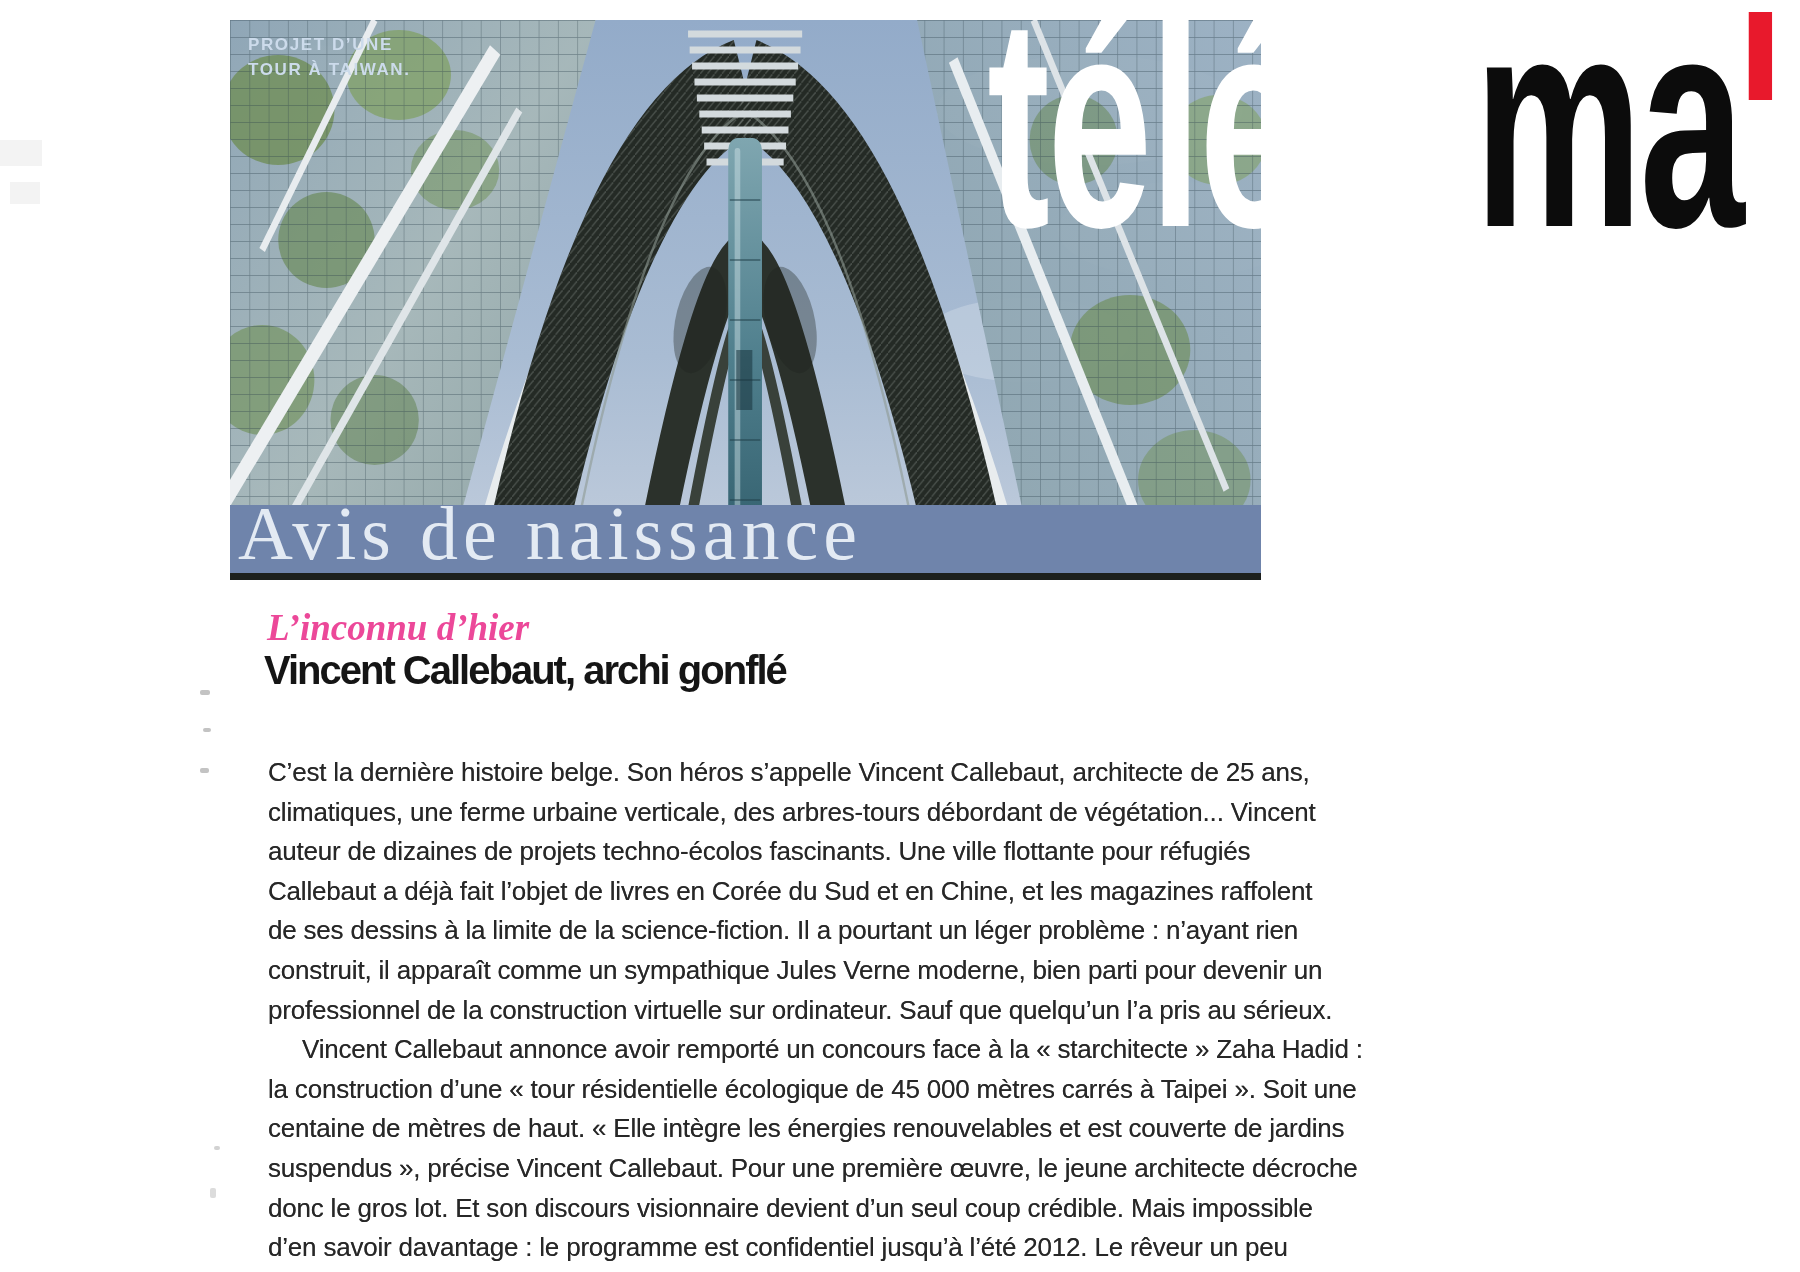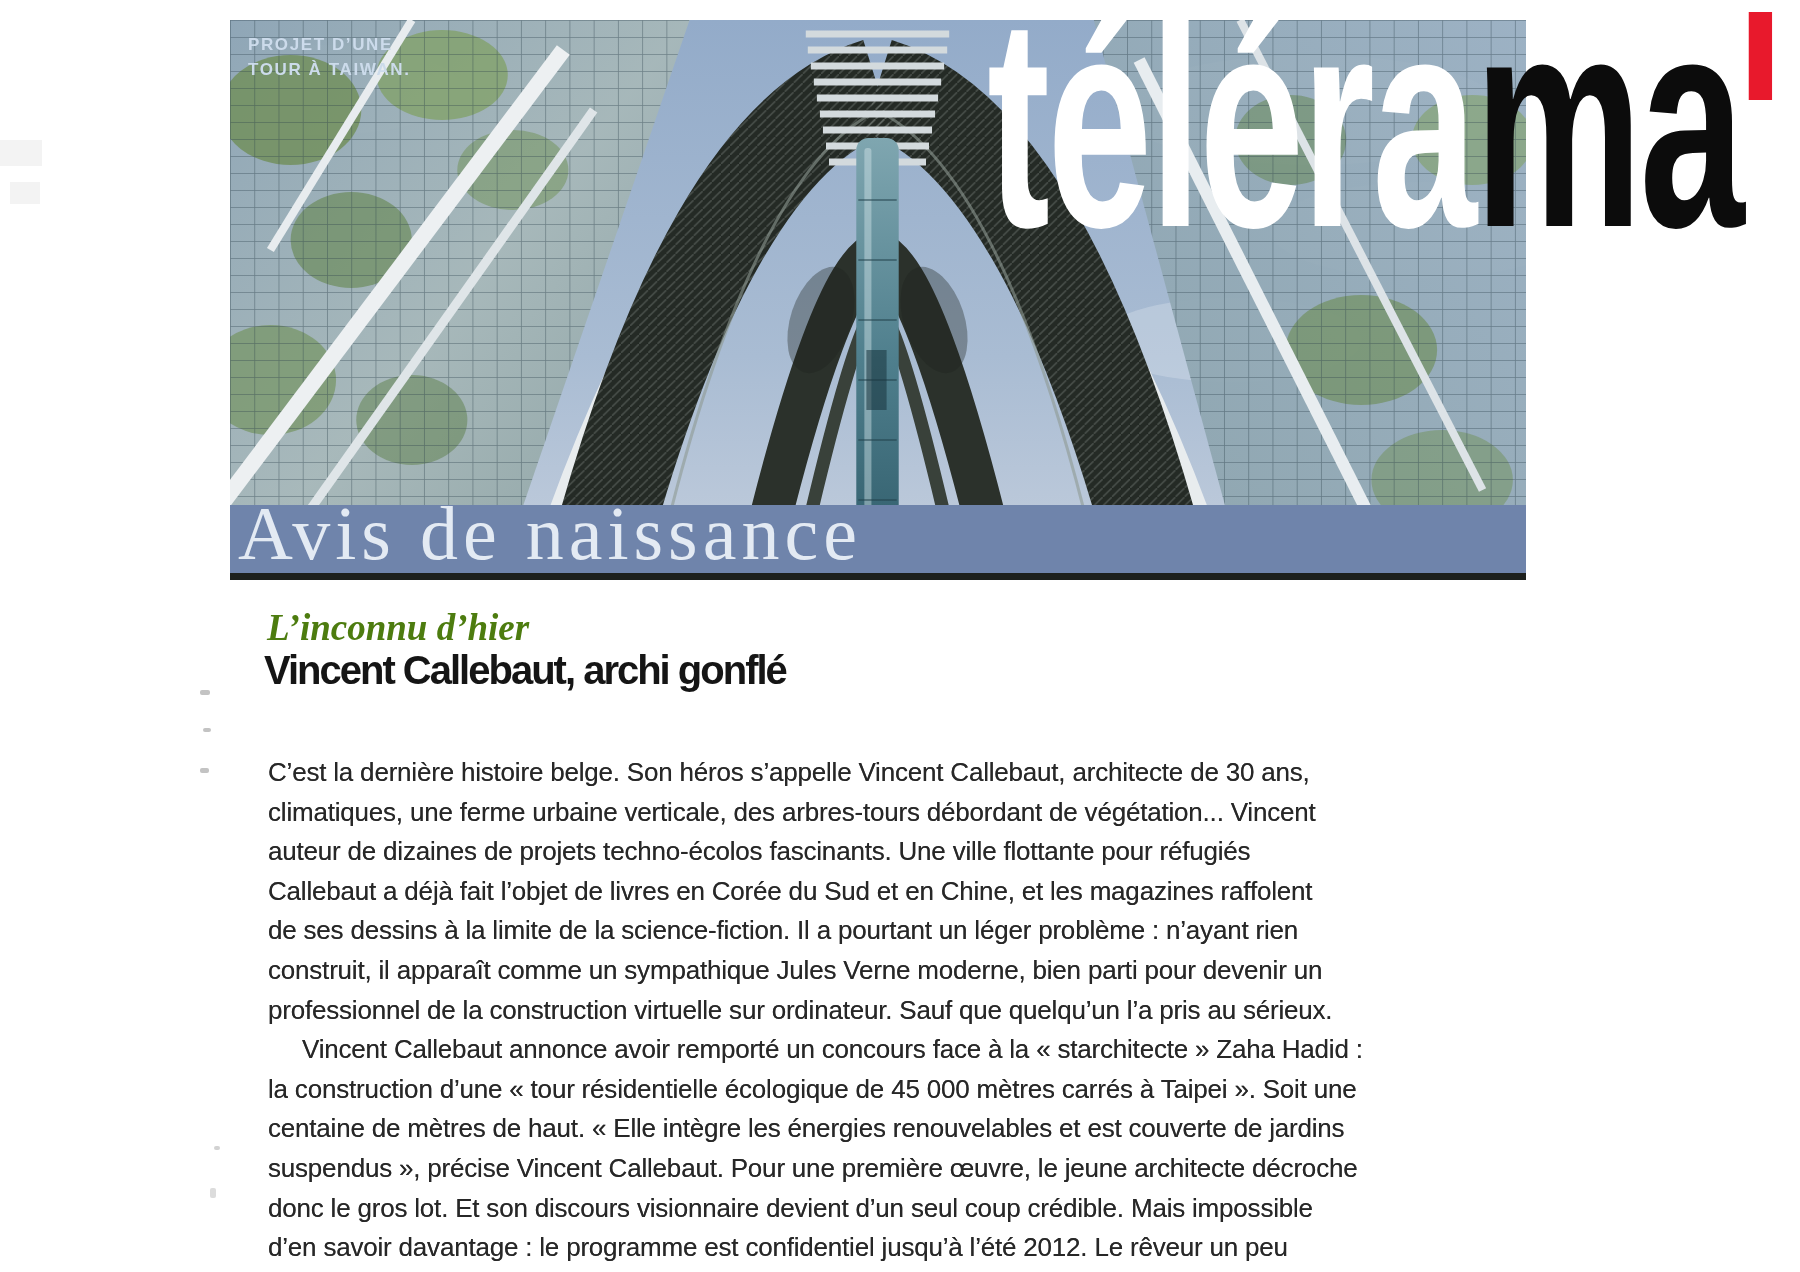--- a/index.html
+++ b/index.html
@@ -3,21 +3,21 @@
 <meta charset="utf-8">
 <style>
   html,body{margin:0;padding:0;}
   body{
     width:1800px;height:1272px;position:relative;overflow:hidden;
     background:#ffffff;font-family:"Liberation Sans",sans-serif;
     --byline-color:#e0393d;
   }
   
   .photo{
-    position:absolute;left:230px;top:20px;width:1296px;height:560px;
+    position:absolute;left:230px;top:20px;width:1031px;height:560px;
     background:#a9bdd4;overflow:hidden;
   }
   .photo svg{position:absolute;left:0;top:0;width:100%;height:100%;}
   .photo-caption{
     position:absolute;left:18px;top:12px;
     color:#ccdbeb;font-size:17px;font-weight:bold;
     letter-spacing:1.6px;line-height:25px;
   }
   .band{
     position:absolute;left:0;right:0;bottom:7px;height:68px;
@@ -181,24 +181,24 @@
     </div>
 
     <div class="band" style="background: rgb(111, 132, 171);">
       <span class="band-title">Avis de naissance</span>
     </div>
     <div class="frame-edge"></div>
   </div>
 
   <div class="logo"><span class="logo-white">téléra</span><span class="logo-black">ma</span><span class="logo-apos" style="background: rgb(232, 25, 44);"></span></div>
 
-  <div class="kicker" style="color: #4d7c0f;">L’inconnu d’hier</div>
+  <div class="kicker" style="color: #ec4899;">L’inconnu d’hier</div>
   <h1 class="headline">Vincent Callebaut, archi gonflé</h1>
   <div class="article-body">
-      <div class="body-line"><span>C’est la dernière histoire belge. Son héros s’appelle Vincent Callebaut, architecte de 30 ans,</span></div>
+      <div class="body-line"><span>C’est la dernière histoire belge. Son héros s’appelle Vincent Callebaut, architecte de 25 ans,</span></div>
       <div class="body-line"><span>climatiques, une ferme urbaine verticale, des arbres-tours débordant de végétation... Vincent</span></div>
       <div class="body-line"><span>auteur de dizaines de projets techno-écolos fascinants. Une ville flottante pour réfugiés</span></div>
       <div class="body-line"><span>Callebaut a déjà fait l’objet de livres en Corée du Sud et en Chine, et les magazines raffolent</span></div>
       <div class="body-line"><span>de ses dessins à la limite de la science-fiction. Il a pourtant un léger problème : n’ayant rien</span></div>
       <div class="body-line"><span>construit, il apparaît comme un sympathique Jules Verne moderne, bien parti pour devenir un</span></div>
       <div class="body-line"><span>professionnel de la construction virtuelle sur ordinateur. Sauf que quelqu’un l’a pris au sérieux.</span></div>
       <div class="body-line indent"><span>Vincent Callebaut annonce avoir remporté un concours face à la « starchitecte » Zaha Hadid :</span></div>
       <div class="body-line"><span>la construction d’une </span><span class="it">« tour résidentielle écologique de 45 000 mètres carrés à Taipei »</span><span>. Soit une</span></div>
       <div class="body-line"><span>centaine de mètres de haut. </span><span class="it">« Elle intègre les énergies renouvelables et est couverte de jardins</span></div>
       <div class="body-line"><span class="it">suspendus »,</span><span> précise Vincent Callebaut. Pour une première œuvre, le jeune architecte décroche</span></div>

